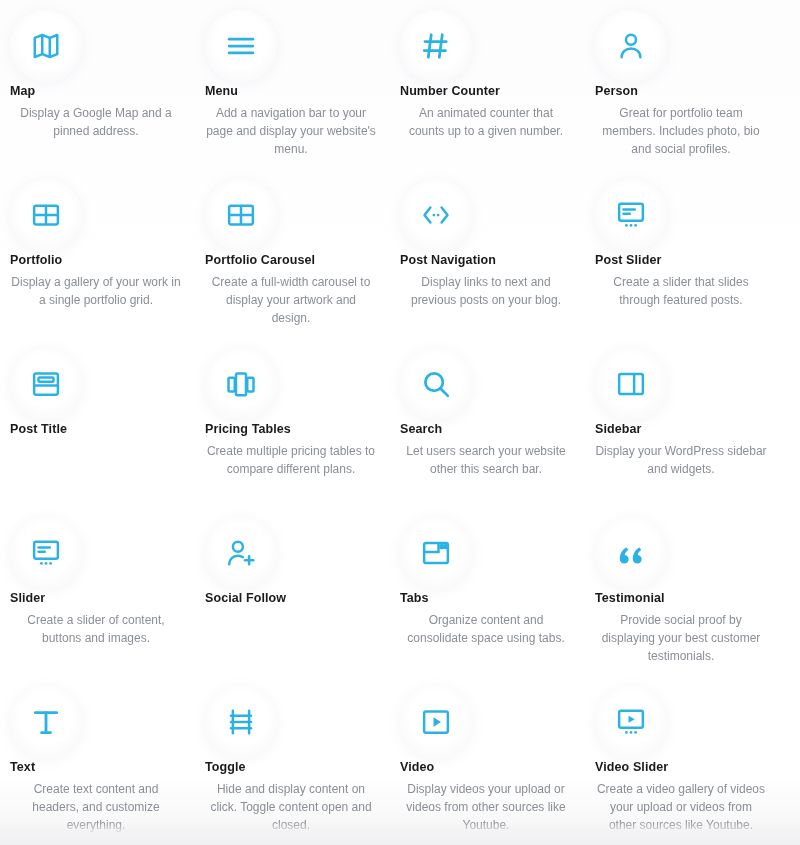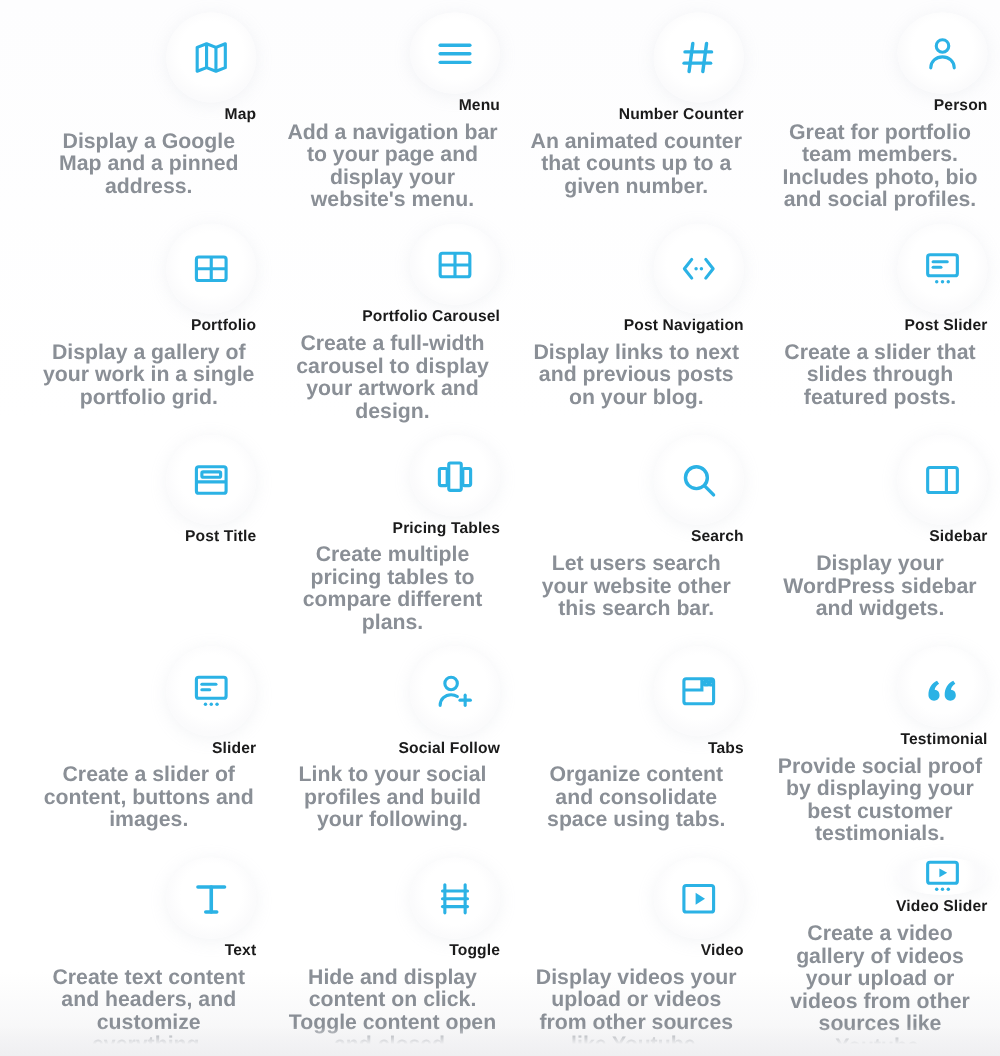--- a/index.html
+++ b/index.html
@@ -26,21 +26,21 @@
     display: grid;
     grid-template-columns: repeat(4, 1fr);
     grid-auto-rows: 169px;
     width: 800px;
     padding: 0 10px;
   }
   .card {
     position: relative;
     display: flex;
     flex-direction: column;
-    align-items: flex-end;
+    align-items: flex-start;
     padding-top: 10px;
     text-align: center;
   }
   .icon-wrap {
     position: relative;
     width: 72px; height: 72px;
     display: flex; align-items: center; justify-content: center;
     margin-bottom: 2px;
   }
   .icon-wrap::before {
@@ -57,25 +57,25 @@
     width: 30px; height: 30px;
   }
   .card-title {
     font-size: 12.5px;
     font-weight: bold;
     color: #1a1a1a;
     letter-spacing: 0.1px;
     margin-bottom: 6px;
   }
   .card-desc {
-    font-size: 17px;
+    font-size: 12px;
     line-height: 18px;
     color: #8a8f96;
     max-width: 172px;
-    font-weight: 700;
+    font-weight: 400;
   }
 </style>
 </head>
 <body>
 
 <div id="page">
   <div class="grid" id="grid">
       <div class="card">
         <div class="icon-wrap">
           <svg viewBox="0 0 24 24" fill="none" stroke="#2BB2E5" stroke-width="2" stroke-linejoin="round">
@@ -226,21 +226,20 @@
       <div class="card">
         <div class="icon-wrap">
           <svg viewBox="0 0 24 24" fill="none" stroke="#2BB2E5" stroke-width="2" stroke-linecap="round">
             <circle cx="9.5" cy="7" r="4"></circle>
             <path d="M2.5 21c0-4 3.2-6.8 7-6.8 1.5 0 2.9 0.45 4 1.2"></path>
             <path d="M18.5 14.5 V21"></path>
             <path d="M15.2 17.7 H21.8"></path>
           </svg>
         </div>
         <div class="card-title">Social Follow</div>
-        <div class="card-desc">Link to your social profiles and build your following.</div>
       </div>
       <div class="card">
         <div class="icon-wrap">
           <svg viewBox="0 0 24 24" fill="none" stroke="#2BB2E5" stroke-width="2">
             <rect x="2.5" y="4" width="19" height="16" rx="1.5"></rect>
             <path d="M2.5 11.2 H14 V4"></path>
             <rect x="15.6" y="5.7" width="2.3" height="2.3" rx="0.4"></rect>
             <rect x="19.1" y="5.7" width="2.3" height="2.3" rx="0.4"></rect>
           </svg>
         </div>

